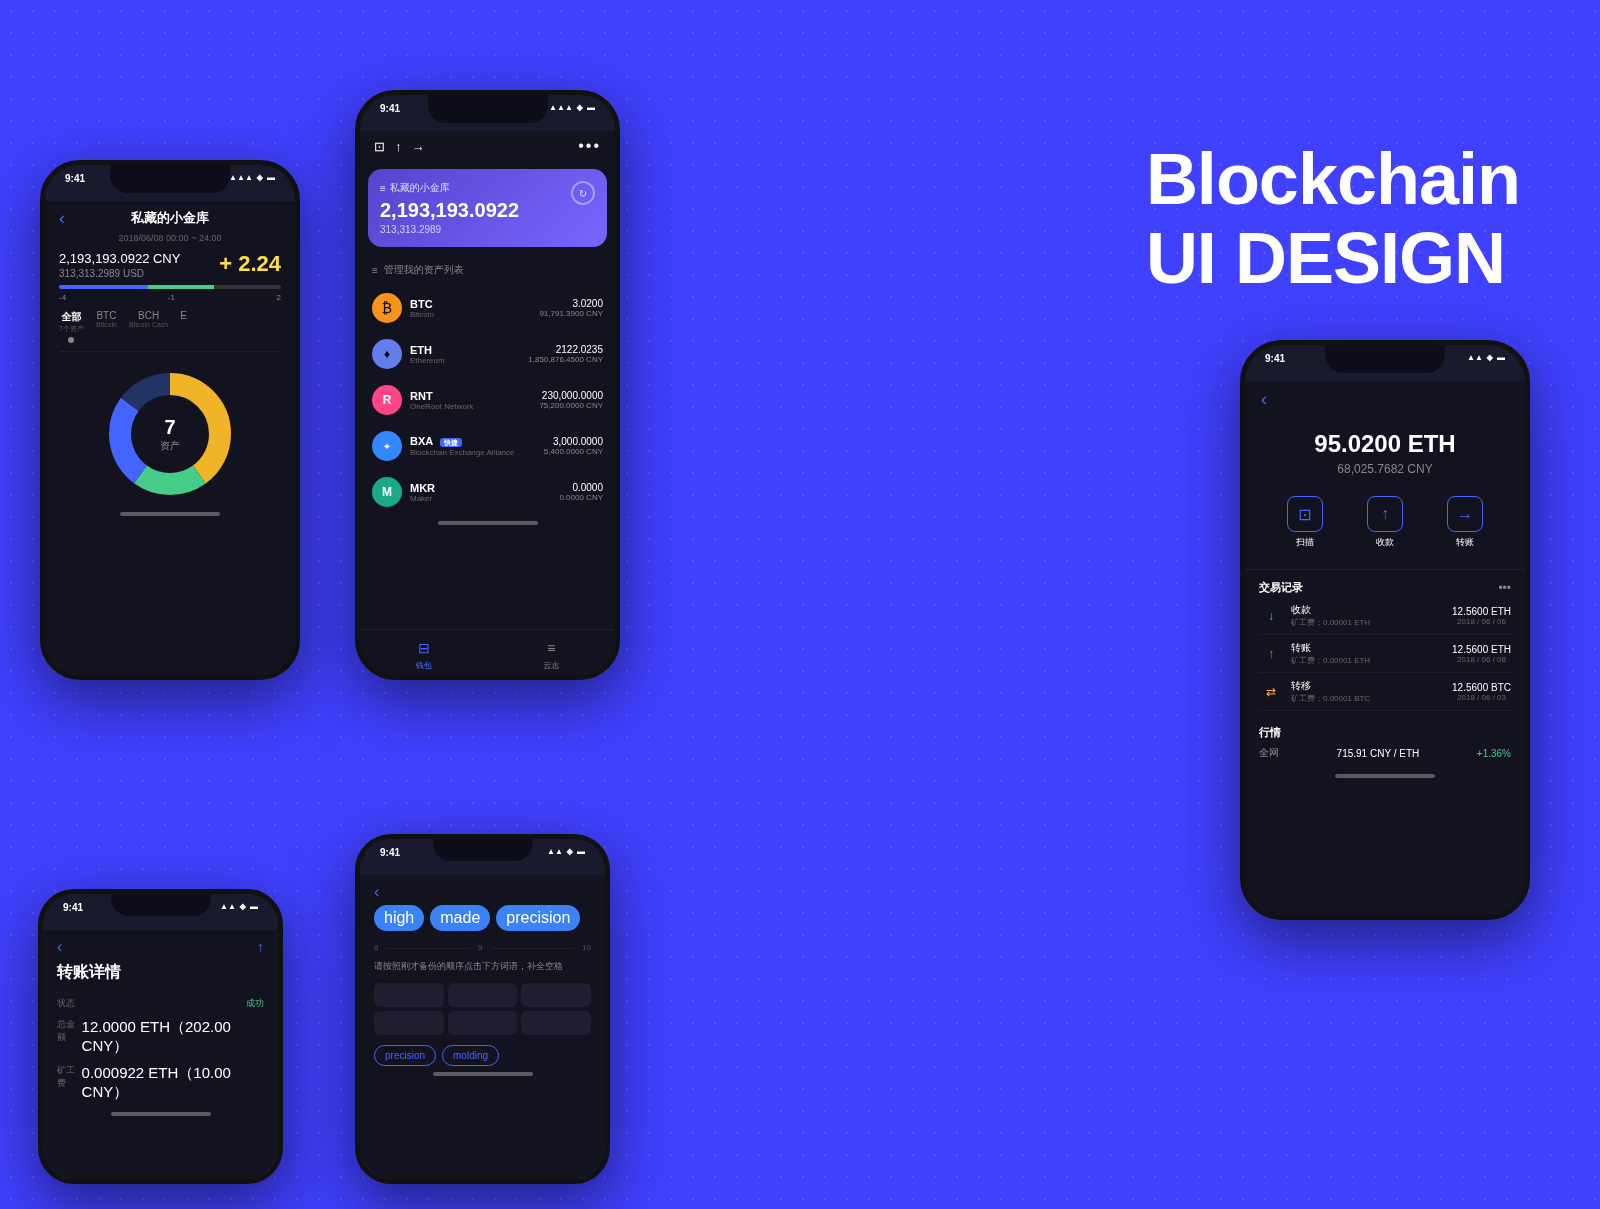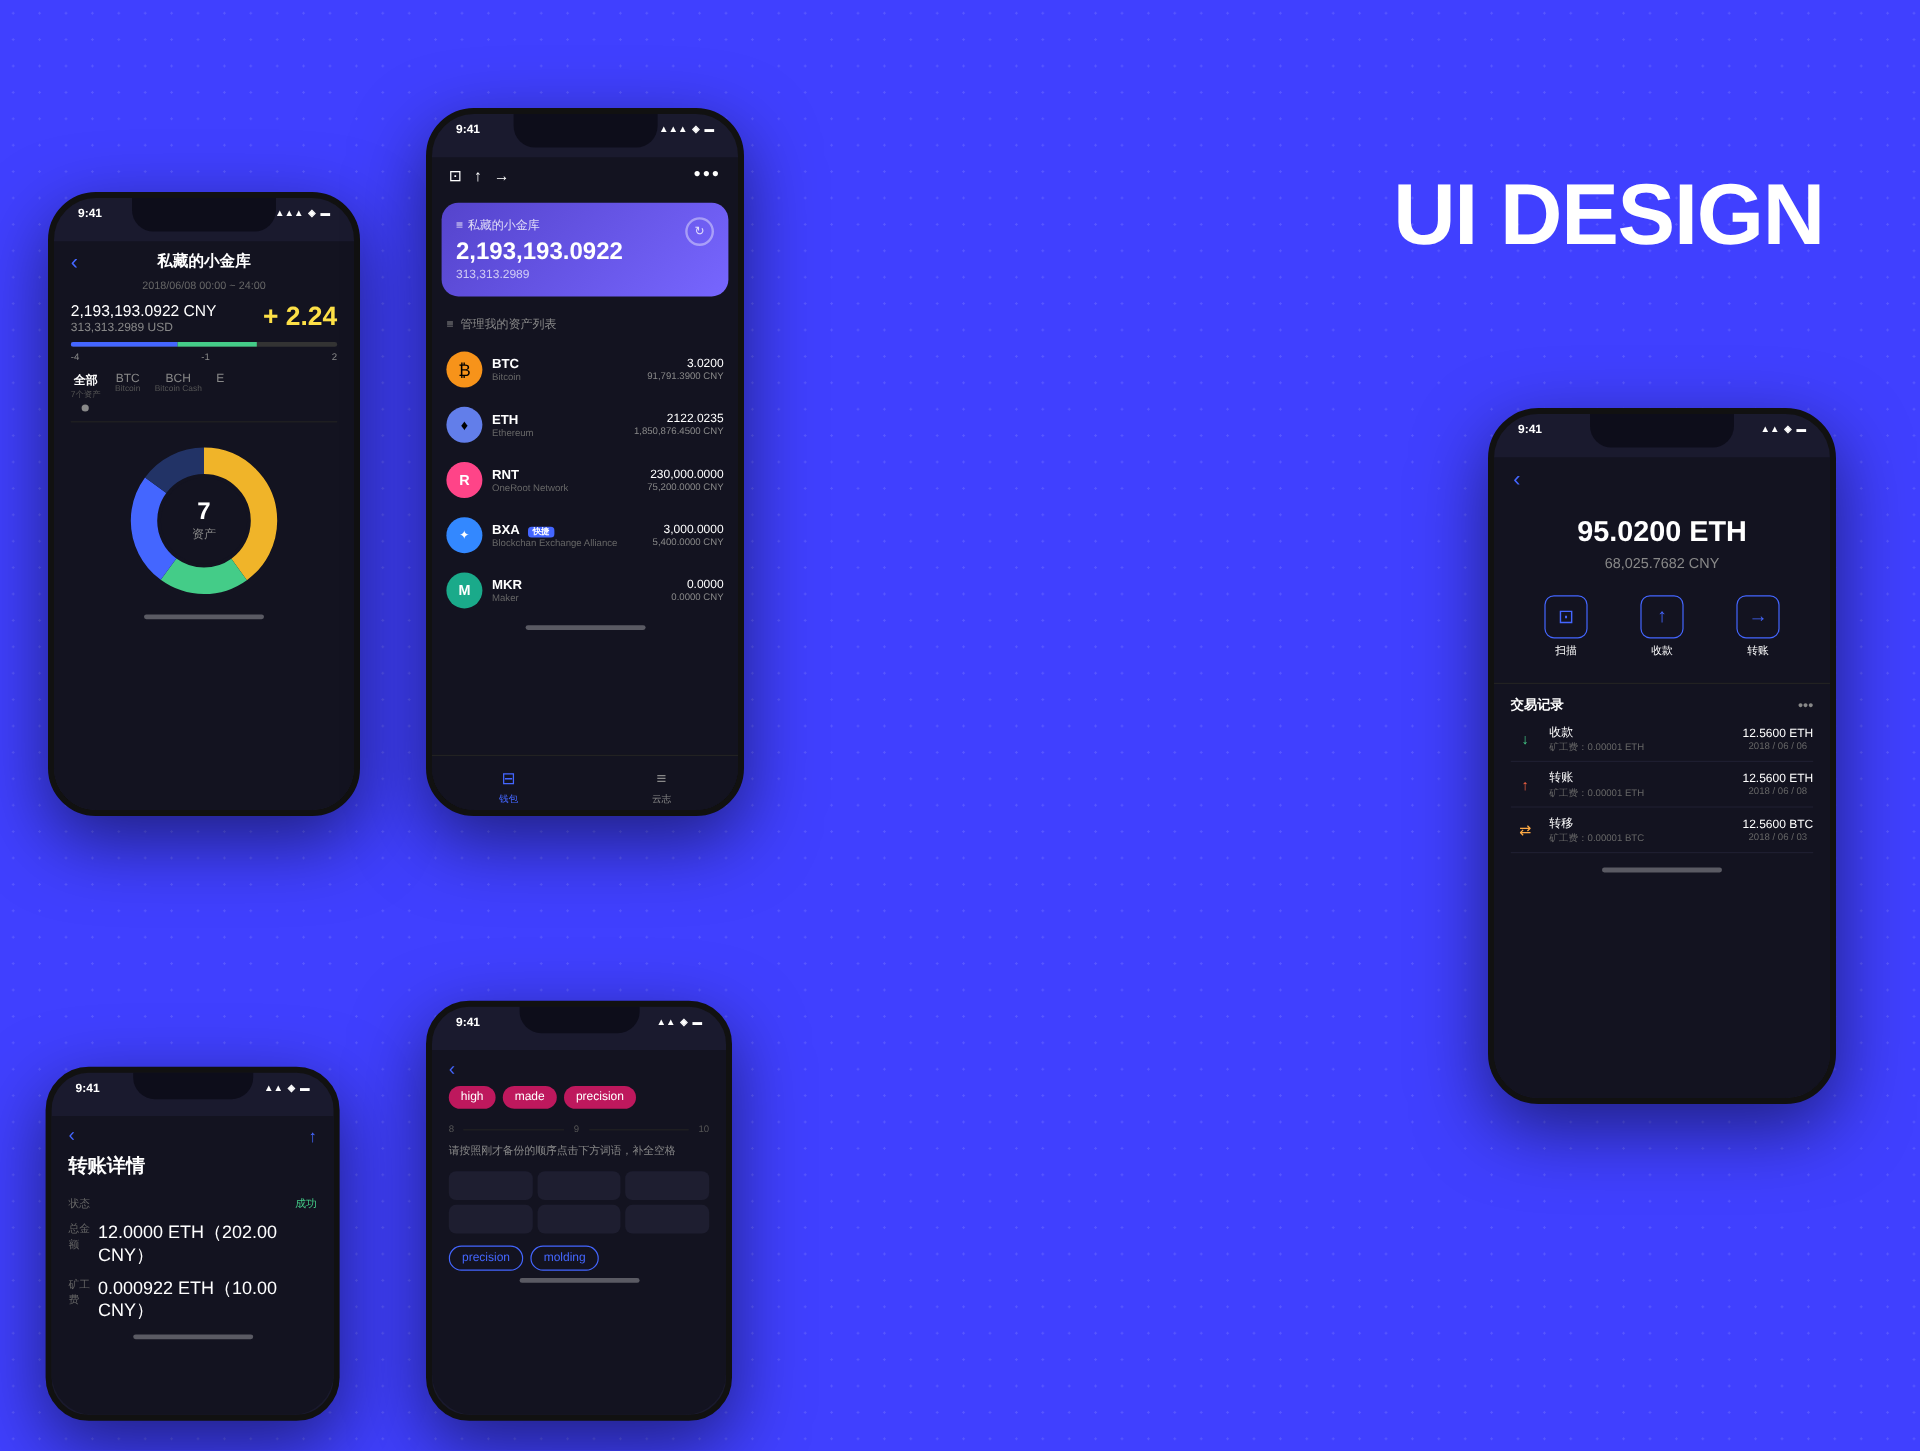--- a/index.html
+++ b/index.html
@@ -567,23 +567,23 @@
 
     .word-chips {
       display: flex;
       gap: 6px;
       padding: 0 14px;
       flex-wrap: wrap;
       margin-bottom: 12px;
     }
 
     .word-chip {
-      background: #be185d;
-      color: white;
-      font-size: 10px;
+      background: #3b82f6;
+      color: white;
+      font-size: 16px;
       padding: 4px 10px;
       border-radius: 14px;
     }
 
     .mnemonic-instruction {
       color: #888;
       font-size: 9px;
       padding: 0 14px;
       margin-bottom: 10px;
       line-height: 1.4;
@@ -665,20 +665,21 @@
     }
   </style>
 </head>
 <body>
 
 <div style="position:absolute;inset:0;background:#4040ff;"></div>
 
 <div style="position:absolute;inset:0;background-image:radial-gradient(circle, rgba(255,255,255,0.12) 1px, transparent 1px);background-size:22px 22px;z-index:1;"></div>
 
 <div class="title-block" style="z-index:10;">
+  <h1>Blockchain</h1>
   <h1>UI DESIGN</h1>
 </div>
 
 <div class="phone" style="width:260px;height:520px;top:160px;left:40px;border-radius:40px;border:5px solid #111;z-index:5;">
   <div class="phone-notch"></div>
   <div class="phone-status-bar">
     <span>9:41</span>
     <div class="status-icons">
       <span>▲▲▲</span>
       <span>◈</span>
@@ -920,20 +921,28 @@
           <div class="tx-type">转移</div>
           <div class="tx-fee">矿工费：0.00001 BTC</div>
         </div>
         <div class="tx-amounts">
           <div class="tx-amount">12.5600 BTC</div>
           <div class="tx-date">2018 / 06 / 03</div>
         </div>
       </div>
     </div>
 
+    <div class="market-section">
+      <div class="market-title">行情</div>
+      <div class="market-item">
+        <span class="market-label">全网</span>
+        <span class="market-price">715.91 CNY / ETH</span>
+        <span class="market-change">+1.36%</span>
+      </div>
+    </div>
     <div class="home-indicator"></div>
   </div>
 </div>
 
 <div class="phone" style="width:245px;height:295px;bottom:25px;left:38px;border-radius:36px;border:5px solid #111;z-index:5;">
   <div class="phone-notch" style="width:100px;height:22px;"></div>
   <div class="phone-status-bar">
     <span>9:41</span>
     <div class="status-icons">
       <span>▲▲</span>

